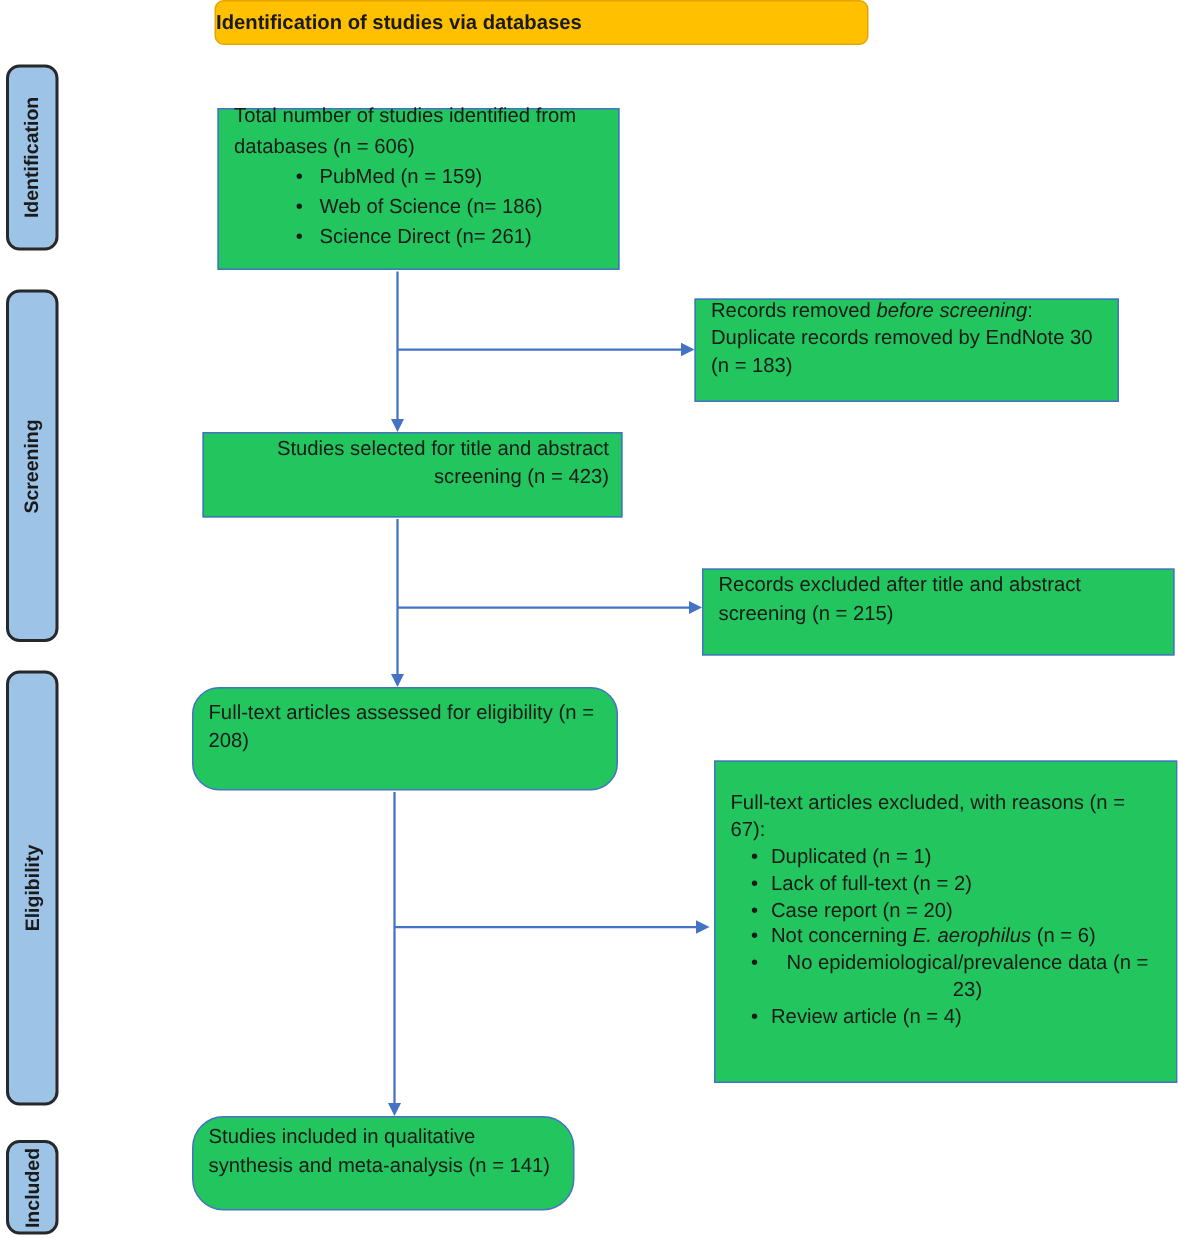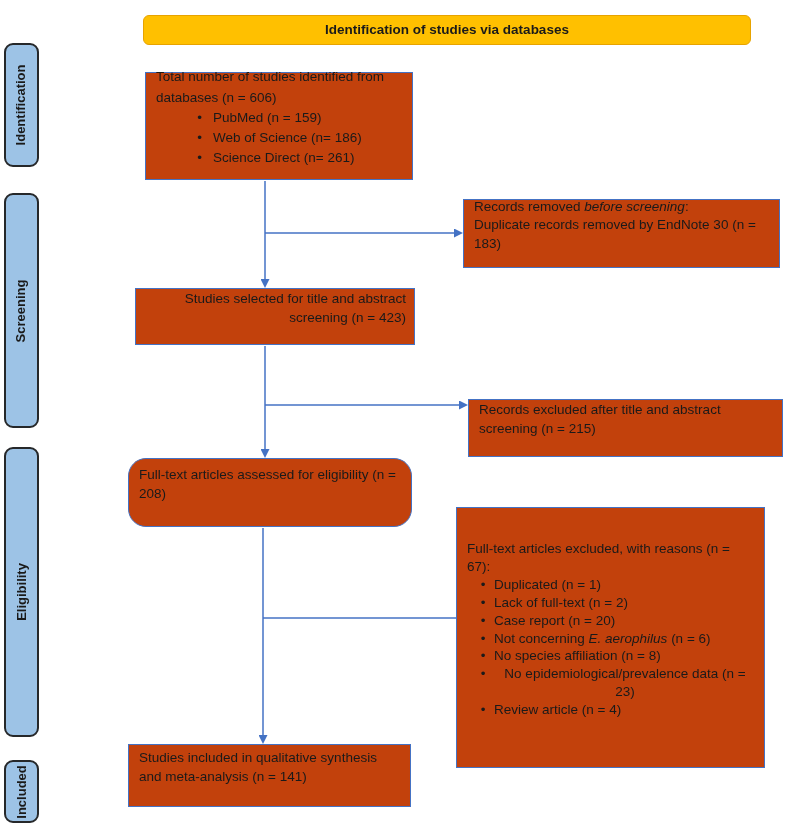--- a/index.html
+++ b/index.html
@@ -9,27 +9,27 @@
     height: 825px;
     background: #ffffff;
     font-family: "Liberation Sans", sans-serif;
     color: var(--text, #1a1a1a);
     font-size: 13.5px;
     line-height: 1.38;
   }
   
   #banner {
     position: absolute;
-    left: 143px; top: 15px;
-    width: 608px; height: 30px;
+    left: 143px; top: 0;
+    width: 436px; height: 30px;
     box-sizing: border-box;
     background: var(--banner-fill, #FFC000);
     border: 1.5px solid var(--banner-border, #E7A300);
     border-radius: 6px;
-    display: flex; align-items: center; justify-content: center;
+    display: flex; align-items: center; 
     font-weight: bold;
   }
   
   .stage {
     position: absolute;
     left: 4px; width: 35px;
     box-sizing: border-box;
     background: var(--stage-fill, #9DC3E6);
     border: 2px solid var(--stage-border, #26282A);
     border-radius: 9px;
@@ -42,32 +42,32 @@
     font-size: 13px;
   }
   #stage-identification { top: 43px;  height: 124px; }
   #stage-screening      { top: 193px; height: 235px; }
   #stage-eligibility    { top: 447px; height: 290px; }
   #stage-included       { top: 760px; height: 63px;  }
   
   .box {
     position: absolute;
     box-sizing: border-box;
-    background: #c2410c;
+    background: #22c55e;
     border: 1.5px solid var(--box-border, #4472C4);
     display: flex; flex-direction: column; justify-content: center;
     padding: 4px 8px 20px 10px;
   }
   #box-identified        { left: 145px; top: 72px;  width: 268px; height: 108px; line-height: 1.5; }
-  #box-records-removed   { left: 463px; top: 199px; width: 317px; height: 69px;  }
+  #box-records-removed   { left: 463px; top: 199px; width: 283px; height: 69px;  }
   #box-title-abstract    { left: 135px; top: 288px; width: 280px; height: 57px; text-align: right;  }
-  #box-records-excluded  { left: 468px; top: 379px; width: 315px; height: 58px; margin-top: 20px;  }
+  #box-records-excluded  { left: 468px; top: 379px; width: 315px; height: 58px;  }
   #box-fulltext-assessed { left: 128px; top: 458px; width: 284px; height: 69px; border-radius: 18px;  }
-  #box-fulltext-excluded { left: 456px; top: 507px; width: 309px; height: 261px; line-height: 1.33; }
-  #box-included          { left: 128px; top: 744px; width: 283px; height: 63px;  }
+  #box-fulltext-excluded { left: 476px; top: 507px; width: 309px; height: 215px; line-height: 1.33; }
+  #box-included          { left: 128px; top: 744px; width: 255px; height: 63px; border-radius: 21px;  }
   
   .li { display: flex; text-align: center; }
   .li::before { content: "\2022"; flex-shrink: 0; }
   #box-identified .li::before { margin-left: 30px; width: 27px; }
   #box-fulltext-excluded .li::before { margin-left: 5px; width: 22px; }
   .italic { font-style: italic; }
   
   #arrows { position: absolute; left: 0; top: 0; }
   #arrows path {
     stroke: var(--arrow, #4472C4);
@@ -152,23 +152,20 @@
     <div class="li">
       <span><span>Lack of full-text (n = 2)</span><span class="italic"></span><span></span></span>
     </div>
     <div class="li">
       <span><span>Case report (n = 20)</span><span class="italic"></span><span></span></span>
     </div>
     <div class="li">
       <span><span>Not concerning </span><span class="italic">E. aerophilus</span><span> (n = 6)</span></span>
     </div>
     <div class="li">
-      <span><span>No species affiliation (n = 8)</span><span class="italic"></span><span></span></span>
-    </div>
-    <div class="li">
       <span><span>No epidemiological/prevalence data (n = 23)</span><span class="italic"></span><span></span></span>
     </div>
     <div class="li">
       <span><span>Review article (n = 4)</span><span class="italic"></span><span></span></span>
     </div>
   </div>
 
   <div class="box" id="box-included">
     <div>Studies included in qualitative synthesis and meta-analysis (n = 141)</div>
   </div>

